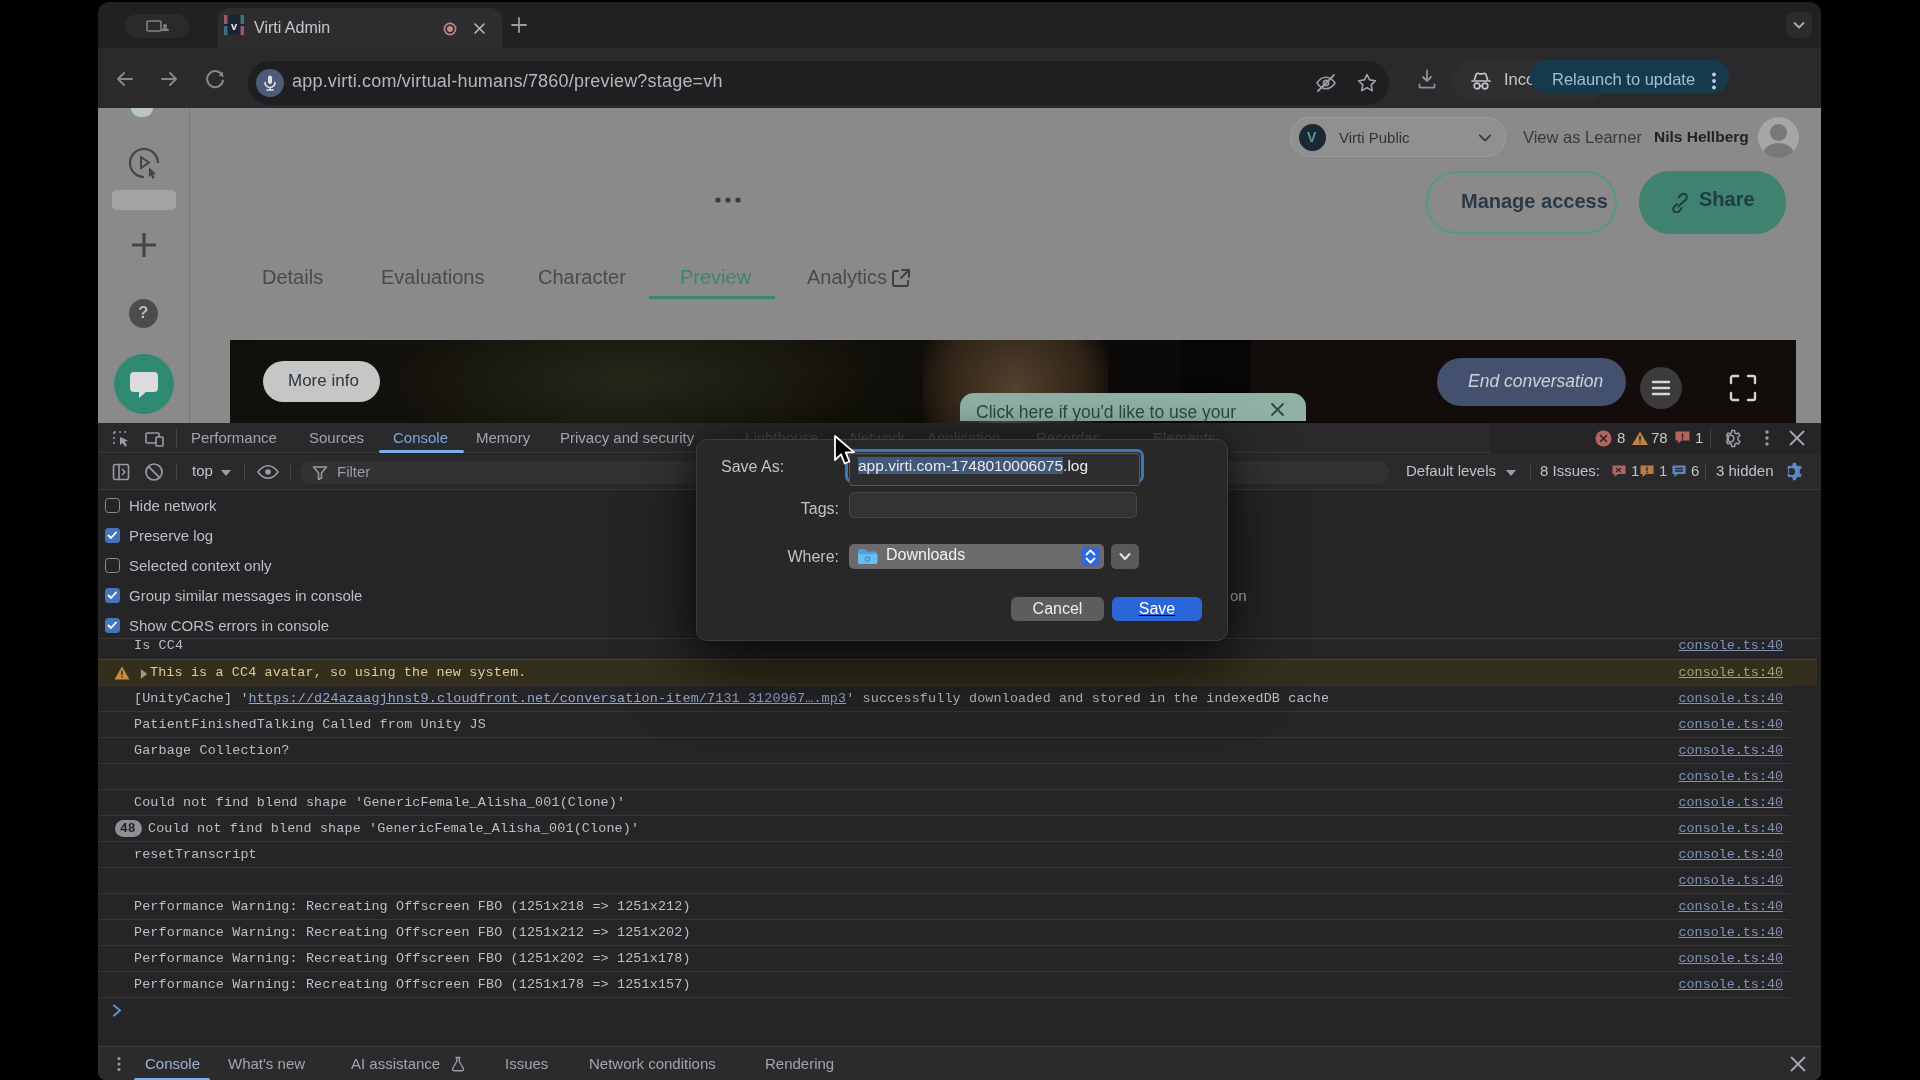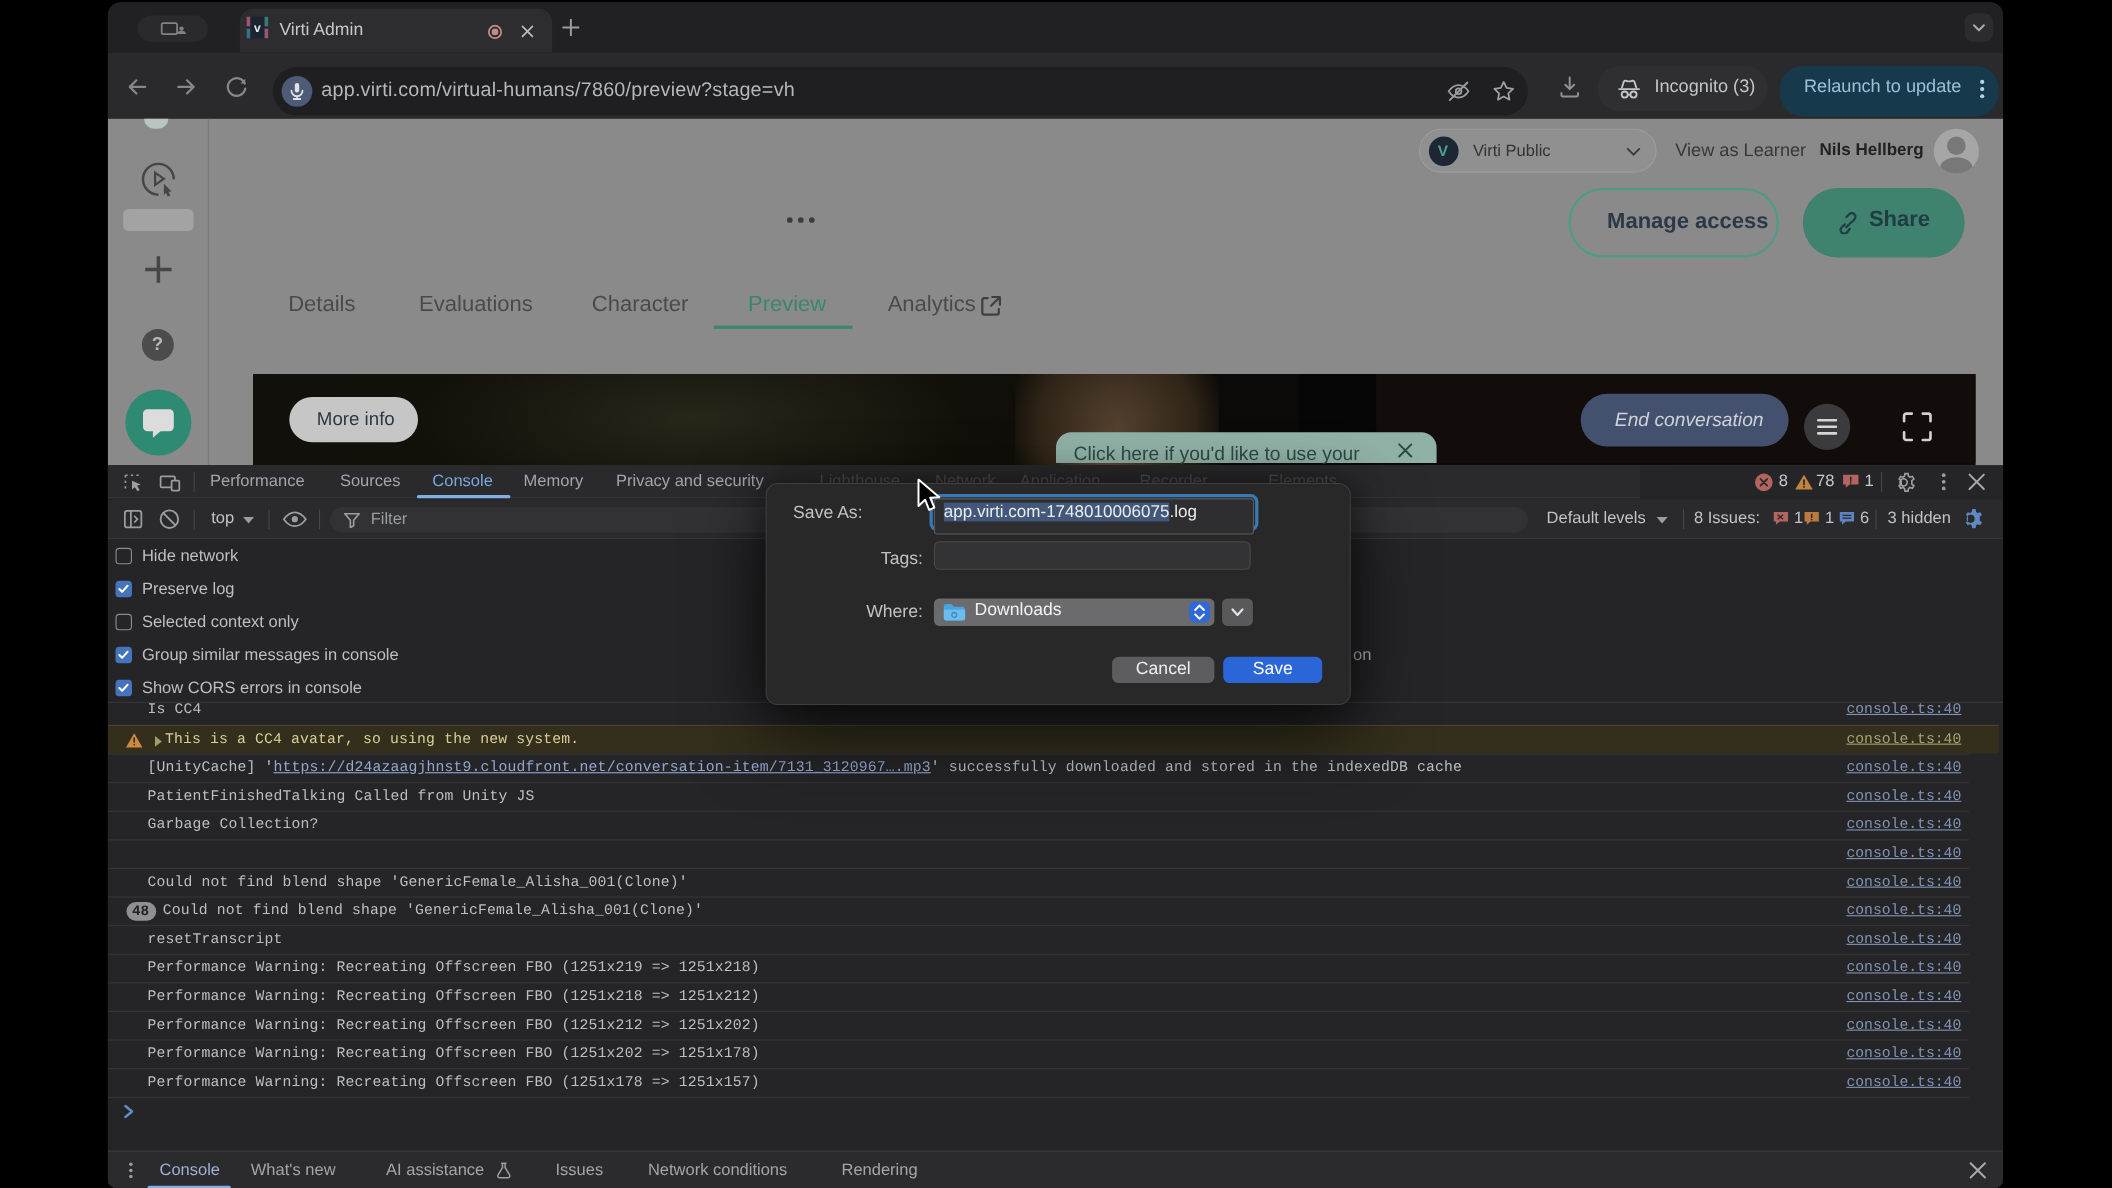--- a/index.html
+++ b/index.html
@@ -102,21 +102,21 @@
       <svg class="abs" style="left:16px;top:8px;" width="26" height="26" viewBox="0 0 26 26">
         <path d="M6.5 11.5l1.6-5a1.6 1.6 0 0 1 1.9-1.1l1.2.3a6.5 6.5 0 0 0 3.6 0l1.2-.3a1.6 1.6 0 0 1 1.9 1.1l1.6 5" stroke="#c3c6c9" stroke-width="1.7" fill="none" stroke-linecap="round"></path>
         <path d="M4 13h18" stroke="#c3c6c9" stroke-width="1.7" stroke-linecap="round"></path>
         <circle cx="9" cy="18" r="2.8" stroke="#c3c6c9" stroke-width="1.7" fill="none"></circle>
         <circle cx="17" cy="18" r="2.8" stroke="#c3c6c9" stroke-width="1.7" fill="none"></circle>
         <path d="M11.8 18h2.4" stroke="#c3c6c9" stroke-width="1.7"></path>
       </svg>
       <span class="abs" style="left:52px;top:10px;font-size:16.5px;color:#c3c6c9;">Incognito (3)</span>
     </div>
 
-    <div class="abs" style="left:1520px;top:12px;width:199px;height:46px;border-radius:21px;background:#163a4c;">
+    <div class="abs" style="left:1432px;top:12px;width:199px;height:33px;border-radius:21px;background:#163a4c;">
       <span class="abs" style="left:22px;top:10px;font-size:16.5px;color:#9cc0d8;">Relaunch to update</span>
       <svg class="abs" style="left:172px;top:9px;" width="24" height="24" viewBox="0 0 24 24">
         <circle cx="12" cy="5.5" r="1.9" fill="#b9d2e2"></circle>
           <circle cx="12" cy="12" r="1.9" fill="#b9d2e2"></circle>
           <circle cx="12" cy="18.5" r="1.9" fill="#b9d2e2"></circle>
       </svg>
     </div>
   </div>
 
   <div class="abs" id="content" style="left:0;top:106px;width:1723px;height:315px;background:#8a8a8a;">
@@ -394,21 +394,20 @@
         <div class="abs" style="left:17px;top:4px;width:27px;height:17px;border-radius:9px;background:#8e9094;"></div>
         <span class="abs mono" style="left:22px;top:5px;font-size:13px;font-weight:bold;color:#222;">48</span>
         <span class="rtxt" style="left:50px;">Could not find blend shape 'GenericFemale_Alisha_001(Clone)'</span>
           <span class="rlink">console.ts:40</span>
       </div>
       <div class="row" style="top:208px;">
           <span class="rtxt" style="left:36px;">resetTranscript</span>
           <span class="rlink">console.ts:40</span>
         </div>
       <div class="row" style="top:234px;">
-          <span class="rtxt" style="left:36px;">Performance Warning: Recreating Offscreen FBO (1251x219 =&gt; 1251x218)</span>
           <span class="rlink">console.ts:40</span>
         </div>
       <div class="row" style="top:260px;">
           <span class="rtxt" style="left:36px;">Performance Warning: Recreating Offscreen FBO (1251x218 =&gt; 1251x212)</span>
           <span class="rlink">console.ts:40</span>
         </div>
       <div class="row" style="top:286px;">
           <span class="rtxt" style="left:36px;">Performance Warning: Recreating Offscreen FBO (1251x212 =&gt; 1251x202)</span>
           <span class="rlink">console.ts:40</span>
         </div>
@@ -472,21 +471,21 @@
       </div>
     </div>
     <div class="abs" style="left:414px;top:104px;width:28px;height:25px;background:#59595b;border-radius:5px;">
       <svg width="28" height="25" viewBox="0 0 28 25">
           <path d="M9.5 10l4.5 5 4.5-5" stroke="#e2e2e2" stroke-width="2" fill="none" stroke-linecap="round" stroke-linejoin="round"></path>
         </svg>
     </div>
     <div class="abs" style="left:314px;top:157px;width:93px;height:24px;background:#5d5d5f;border-radius:6px;text-align:center;">
       <span style="font-size:16px;color:#efefef;line-height:24px;">Cancel</span>
     </div>
-    <div class="abs" style="left:415px;top:157px;width:90px;height:24px;background:#2b66d9;border-radius:6px;text-align:center;">
+    <div class="abs" style="left:415px;top:157px;width:90px;height:24px;background:#2b66d9;border-radius:6px;text-align:center;text-decoration:underline;">
       <span style="font-size:16px;color:#fff;line-height:24px;">Save</span>
     </div>
   </div>
 
   <svg class="abs" style="left:735px;top:433px;" width="24" height="33" viewBox="0 0 24 33">
     <path d="M2 1v24l6-5.7 3.7 9.2 4.7-2-3.7-9 8.2-0.4z" fill="#000" stroke="#fff" stroke-width="1.8" stroke-linejoin="round"></path>
   </svg>
 </div>
 
 </body></html>

